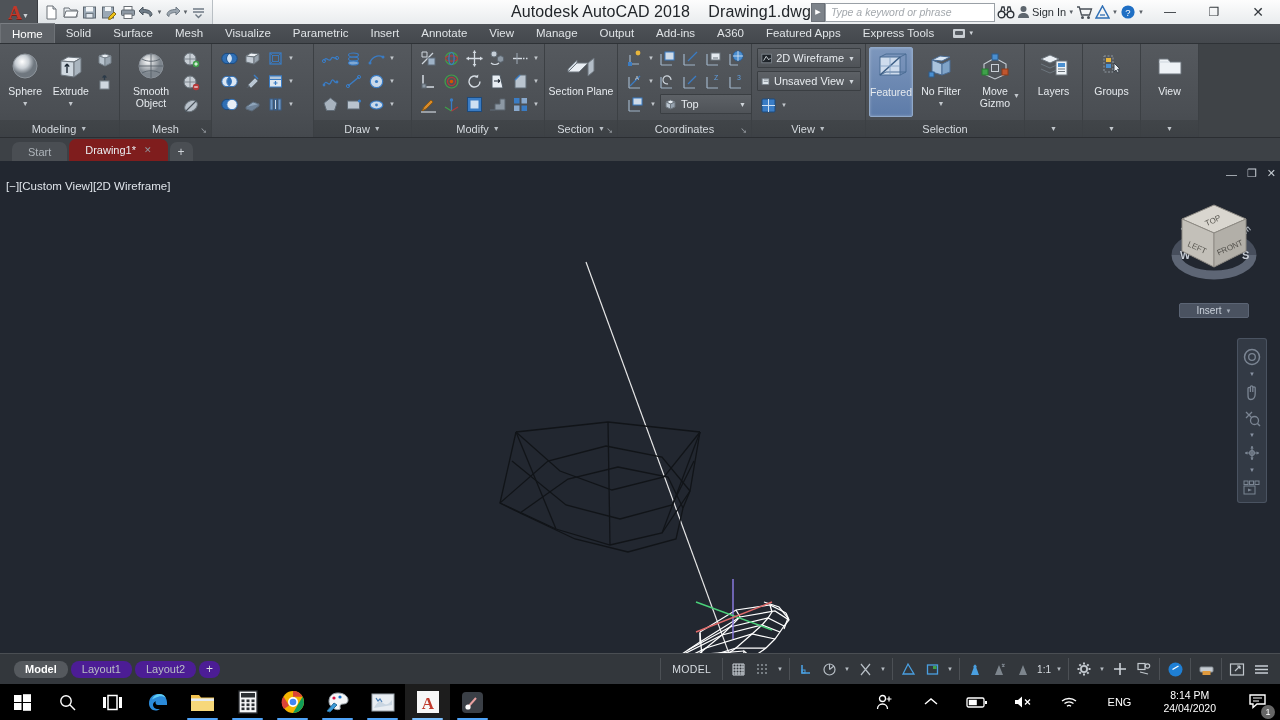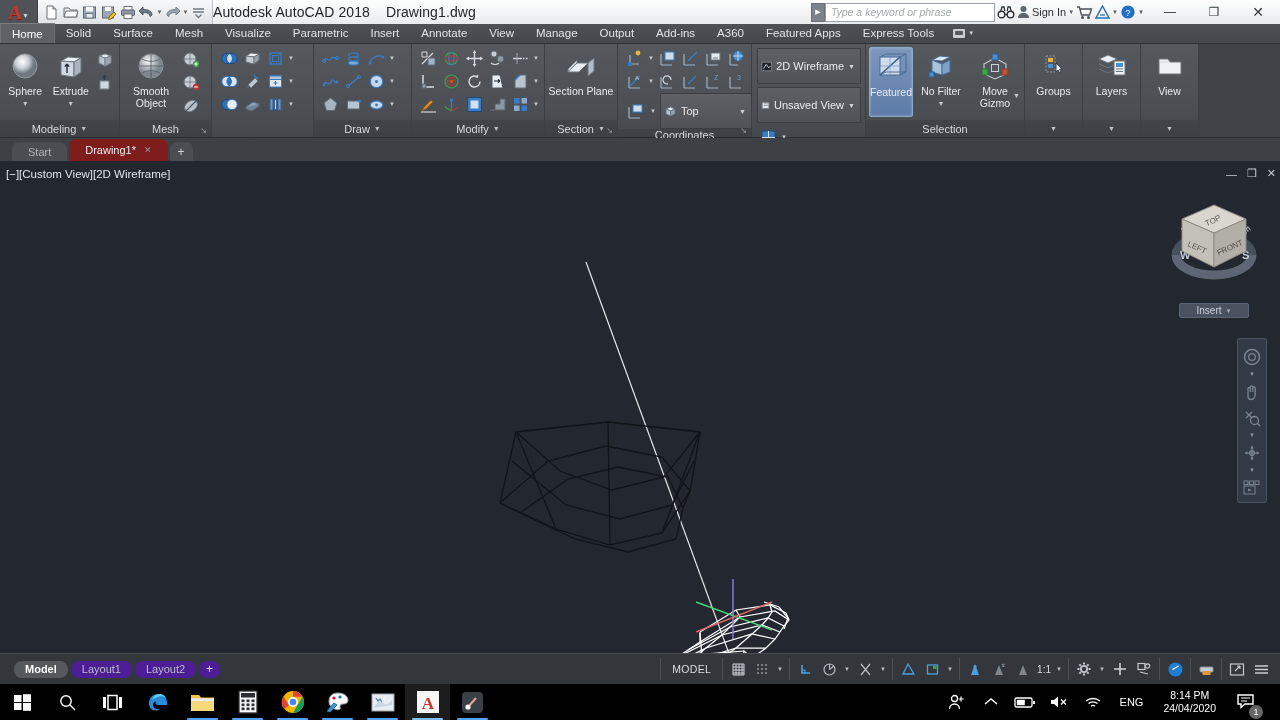--- a/index.html
+++ b/index.html
@@ -28,21 +28,21 @@
     text-shadow: 0 1px 0 #7a1f15;
   }
   .logo-caret { color:#cdd2d6; font-size:7px; margin-left:1px; margin-top:6px; }
 
   .qat { display: flex; align-items: center; height: 24px; padding: 0 4px;
          background: linear-gradient(#f7f8f9, #dfe3e6); border-right: 1px solid #b9bfc4; }
   .qat-btn { width: 19px; height: 19px; display:flex; align-items:center; justify-content:center; }
   .qat-sep { width:7px; height:19px; display:flex;align-items:center;justify-content:center;
              color:#5c6268; font-size:6px; }
   .title-text {
-    flex: 1; text-align: left; font-size: 14px; color: #22262a;
+    flex: 1; text-align: right; font-size: 16px; color: #22262a;
     letter-spacing: .1px; white-space: nowrap;
   }
   .search-wrap { display:flex; align-items:center; height:20px; margin-right:2px; }
   .search-arrow { width:14px;height:19px;background:#7d838a;display:flex;align-items:center;
                   justify-content:center;color:#fff;font-size:7px;border:1px solid #6b7077;}
   .search-box { width:170px;height:19px;background:#fff;border:1px solid #9aa0a6;
                 font-size:10.5px;font-style:italic;color:#a3a8ad;padding:0 5px;
                 display:flex;align-items:center; }
   .tb-icons { display:flex; align-items:center; height:24px; gap:2px; padding-right:4px; }
   .tb-ico { height:20px;display:flex;align-items:center;gap:2px;color:#2b3035;font-size:11px;}
@@ -87,21 +87,21 @@
   .bigbtn .ic { width:34px; height:34px; display:flex; align-items:center; justify-content:center; }
   .bigbtn .lbl { margin-top:2px; }
   .bigbtn .dd { font-size:7px; color:#c2c7cc; margin-top:0px; }
 
   .smallgrid { display:flex; flex-direction:column; gap:1px; }
   .smallrow { display:flex; align-items:center; gap:1px; }
   .sbtn { width:22px; height:22px; display:flex; align-items:center; justify-content:center; }
   .sarrow { width:8px; height:22px; display:flex; align-items:center; justify-content:center;
             color:#c2c7cc; font-size:6px; }
 
-  .combo { height:36px; background:linear-gradient(#5d6166,#4f5358); border:1px solid #3a3e42;
+  .combo { height:20px; background:linear-gradient(#5d6166,#4f5358); border:1px solid #3a3e42;
            display:flex; align-items:center; gap:4px; padding:0 3px; color:#e7ebef;
            font-size:11px; border-radius:1px; }
   .combo .cap { flex:1; white-space:nowrap; }
   .combo .dd { font-size:7px; color:#d0d5da; padding-right:2px; }
 
   .toggle-on { background:linear-gradient(#7d97bd,#5d7ba8); border:1px solid #8fa8c9;
                box-shadow:inset 0 0 3px rgba(255,255,255,.3); border-radius:2px; }
 
   .panel-dd-bottom { height:17px; display:flex; align-items:center; justify-content:center;
                      font-size:7px; color:#c2c7cc; background:rgba(0,0,0,.10); }
@@ -116,21 +116,21 @@
           border-radius:7px 7px 0 0; margin-right:2px; }
   .ftab.active { background:#7f1d1d; color:#e9edf1; height:22px; }
   .ftab .x { font-size:9px; color:#8f959b; }
   .ftab.plus { padding:0 8px; color:#cfd4d9; font-size:12px; background:#4a4e53; }
 
   
   .canvas {
     position:absolute; left:0; top:161px; width:1280px; height:492px;
     background:#222730; overflow:hidden;
   }
-  .vp-label { position:absolute; left:6px; top:7px; font-size:11.5px; color:#dfe4ea; }
+  .vp-label { position:absolute; left:6px; top:19px; font-size:11.5px; color:#dfe4ea; }
   .vp-wins { position:absolute; right:4px; top:6px; display:flex; gap:10px;
              color:#c6ccd2; font-size:11px; align-items:center; }
 
   
   .viewcube { position:absolute; right:10px; top:34px; width:112px; height:112px; }
   .vc-name { position:absolute; right:31px; top:142px; width:70px; height:15px;
              background:#4a5260; border:1px solid #5b6474; border-radius:2px;
              font-size:10px; color:#cbd2db; display:flex; align-items:center;
              justify-content:center; gap:4px; }
 
@@ -174,22 +174,22 @@
   .sb-scale { font-size:10px; color:#d8dde2; }
 
   
   .taskbar { position:absolute; left:0; top:684px; width:1280px; height:36px;
              background:#000; display:flex; align-items:center; }
   .tb-item { width:45px; height:36px; display:flex; align-items:center; justify-content:center;
              position:relative; }
   .tb-item.active { background:#1d1d1d; }
   .tb-item .run { position:absolute; bottom:0; left:7px; width:31px; height:2px;
                   background:#4fa3f7; border-radius:1px; }
-  .tray { margin-left:auto; display:flex; align-items:center; height:21px; gap:4px;
-          padding-right:16px; color:#fff; }
+  .tray { margin-left:auto; display:flex; align-items:center; height:21px; gap:16px;
+          padding-right:4px; color:#fff; }
   .tray-ic { width:30px; height:36px; display:flex; align-items:center; justify-content:center; }
   .tray-lang { font-size:11px; padding:0 8px; color:#fff; }
   .tray-clock { font-size:10.5px; line-height:13px; text-align:center; padding:0 8px; color:#fff; }
   .tray-notif { width:36px; height:36px; display:flex; align-items:center; justify-content:center;
                 position:relative; }
 </style>
 </head>
 <body>
 
 <div id="app">
@@ -913,47 +913,47 @@
       </div>
       <div class="panel-title">
         <span>Selection</span>
       </div>
     </div>
 
     <div class="panel" style="width:58px;">
       <div class="panel-body" style="justify-content:center;">
         <div class="bigbtn" style="width:52px;">
           <span class="ic">
-            <svg width="30" height="28" viewBox="0 0 30 28">
-                <rect x="7" y="3" width="9" height="16" fill="none" stroke="#8f98a1" stroke-dasharray="2 1.5"></rect>
-                <rect x="9" y="5" width="5" height="4" fill="#e7b53b"></rect>
-                <rect x="9" y="11" width="5" height="4" fill="#4a8fd0"></rect>
-                <path d="M17 10l6 6-2.4.3 1.6 3-1.5.8-1.7-3L17 19z" fill="#e9eef3" stroke="#3a4149"></path>
-              </svg>
-          </span>
-          <span class="lbl">Groups</span>
-        </div>
-      </div>
-      <div class="panel-dd-bottom">▼</div>
-    </div>
-
-    <div class="panel" style="width:58px;">
-      <div class="panel-body" style="justify-content:center;">
-        <div class="bigbtn" style="width:52px;">
-          <span class="ic">
             <svg width="32" height="30" viewBox="0 0 32 30">
                 <path d="M3 7l9-4 9 4-9 4z" fill="#e9eef3" stroke="#6c757d"></path>
                 <path d="M3 12l9 4 9-4" fill="none" stroke="#6c757d"></path>
                 <path d="M3 17l9 4 9-4" fill="none" stroke="#6c757d"></path>
                 <rect x="18" y="9" width="11" height="14" fill="#eef3f7" stroke="#6c757d"></rect>
                 <rect x="20" y="11" width="7" height="4" fill="#4a8fd0"></rect>
                 <path d="M20 17h7M20 19.5h7" stroke="#6c757d"></path>
               </svg>
           </span>
           <span class="lbl">Layers</span>
+        </div>
+      </div>
+      <div class="panel-dd-bottom">▼</div>
+    </div>
+
+    <div class="panel" style="width:58px;">
+      <div class="panel-body" style="justify-content:center;">
+        <div class="bigbtn" style="width:52px;">
+          <span class="ic">
+            <svg width="30" height="28" viewBox="0 0 30 28">
+                <rect x="7" y="3" width="9" height="16" fill="none" stroke="#8f98a1" stroke-dasharray="2 1.5"></rect>
+                <rect x="9" y="5" width="5" height="4" fill="#e7b53b"></rect>
+                <rect x="9" y="11" width="5" height="4" fill="#4a8fd0"></rect>
+                <path d="M17 10l6 6-2.4.3 1.6 3-1.5.8-1.7-3L17 19z" fill="#e9eef3" stroke="#3a4149"></path>
+              </svg>
+          </span>
+          <span class="lbl">Groups</span>
         </div>
       </div>
       <div class="panel-dd-bottom">▼</div>
     </div>
 
     <div class="panel" style="width:58px;">
       <div class="panel-body" style="justify-content:center;">
         <div class="bigbtn" style="width:52px;">
           <span class="ic">
             <svg width="30" height="26" viewBox="0 0 30 26">

